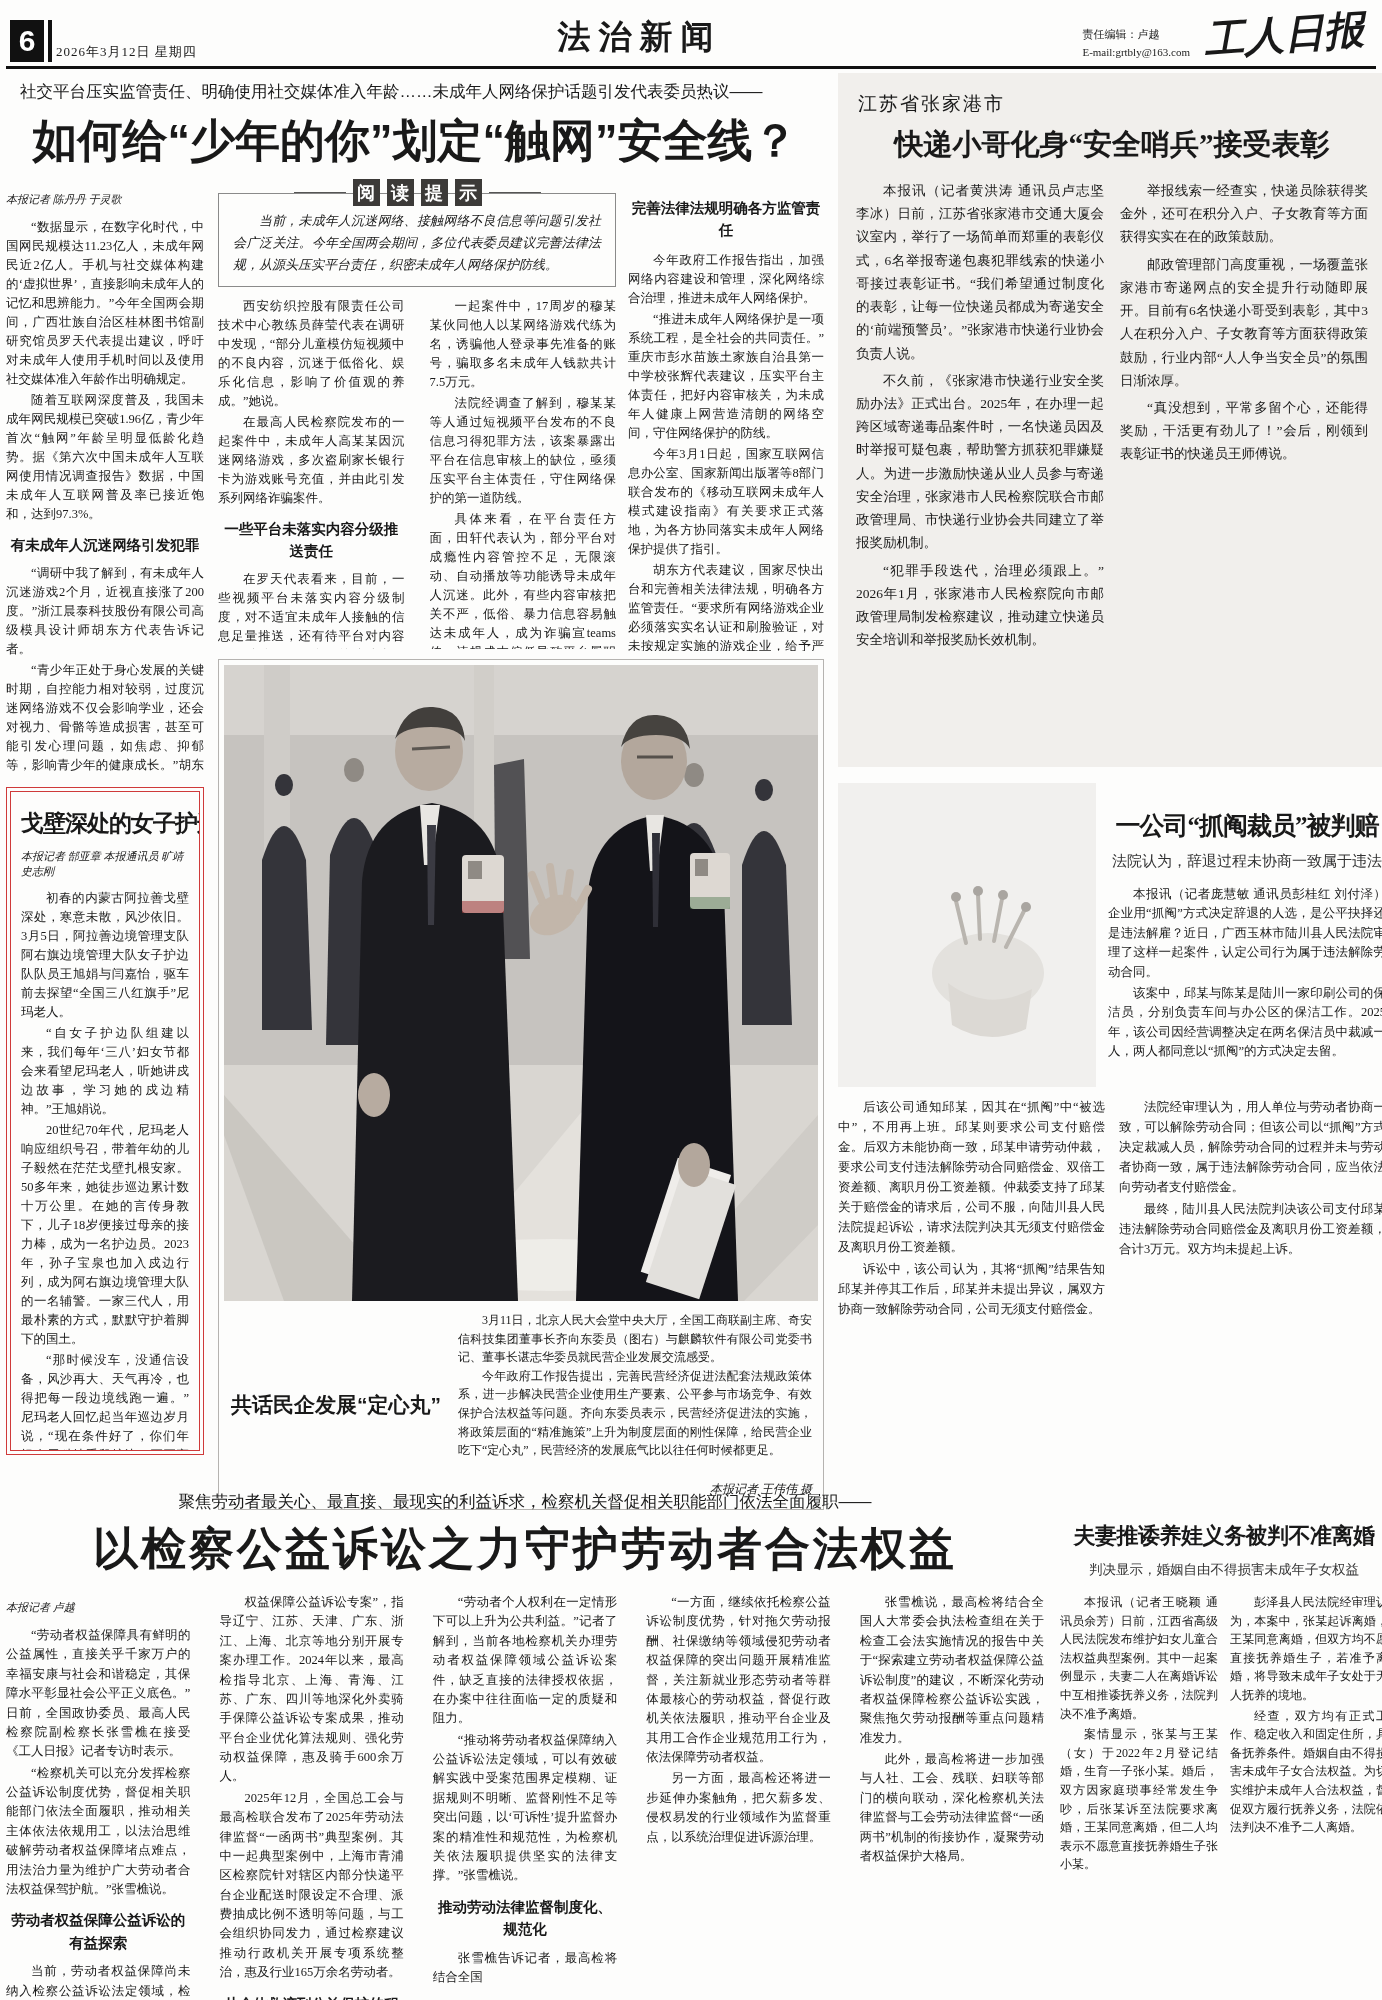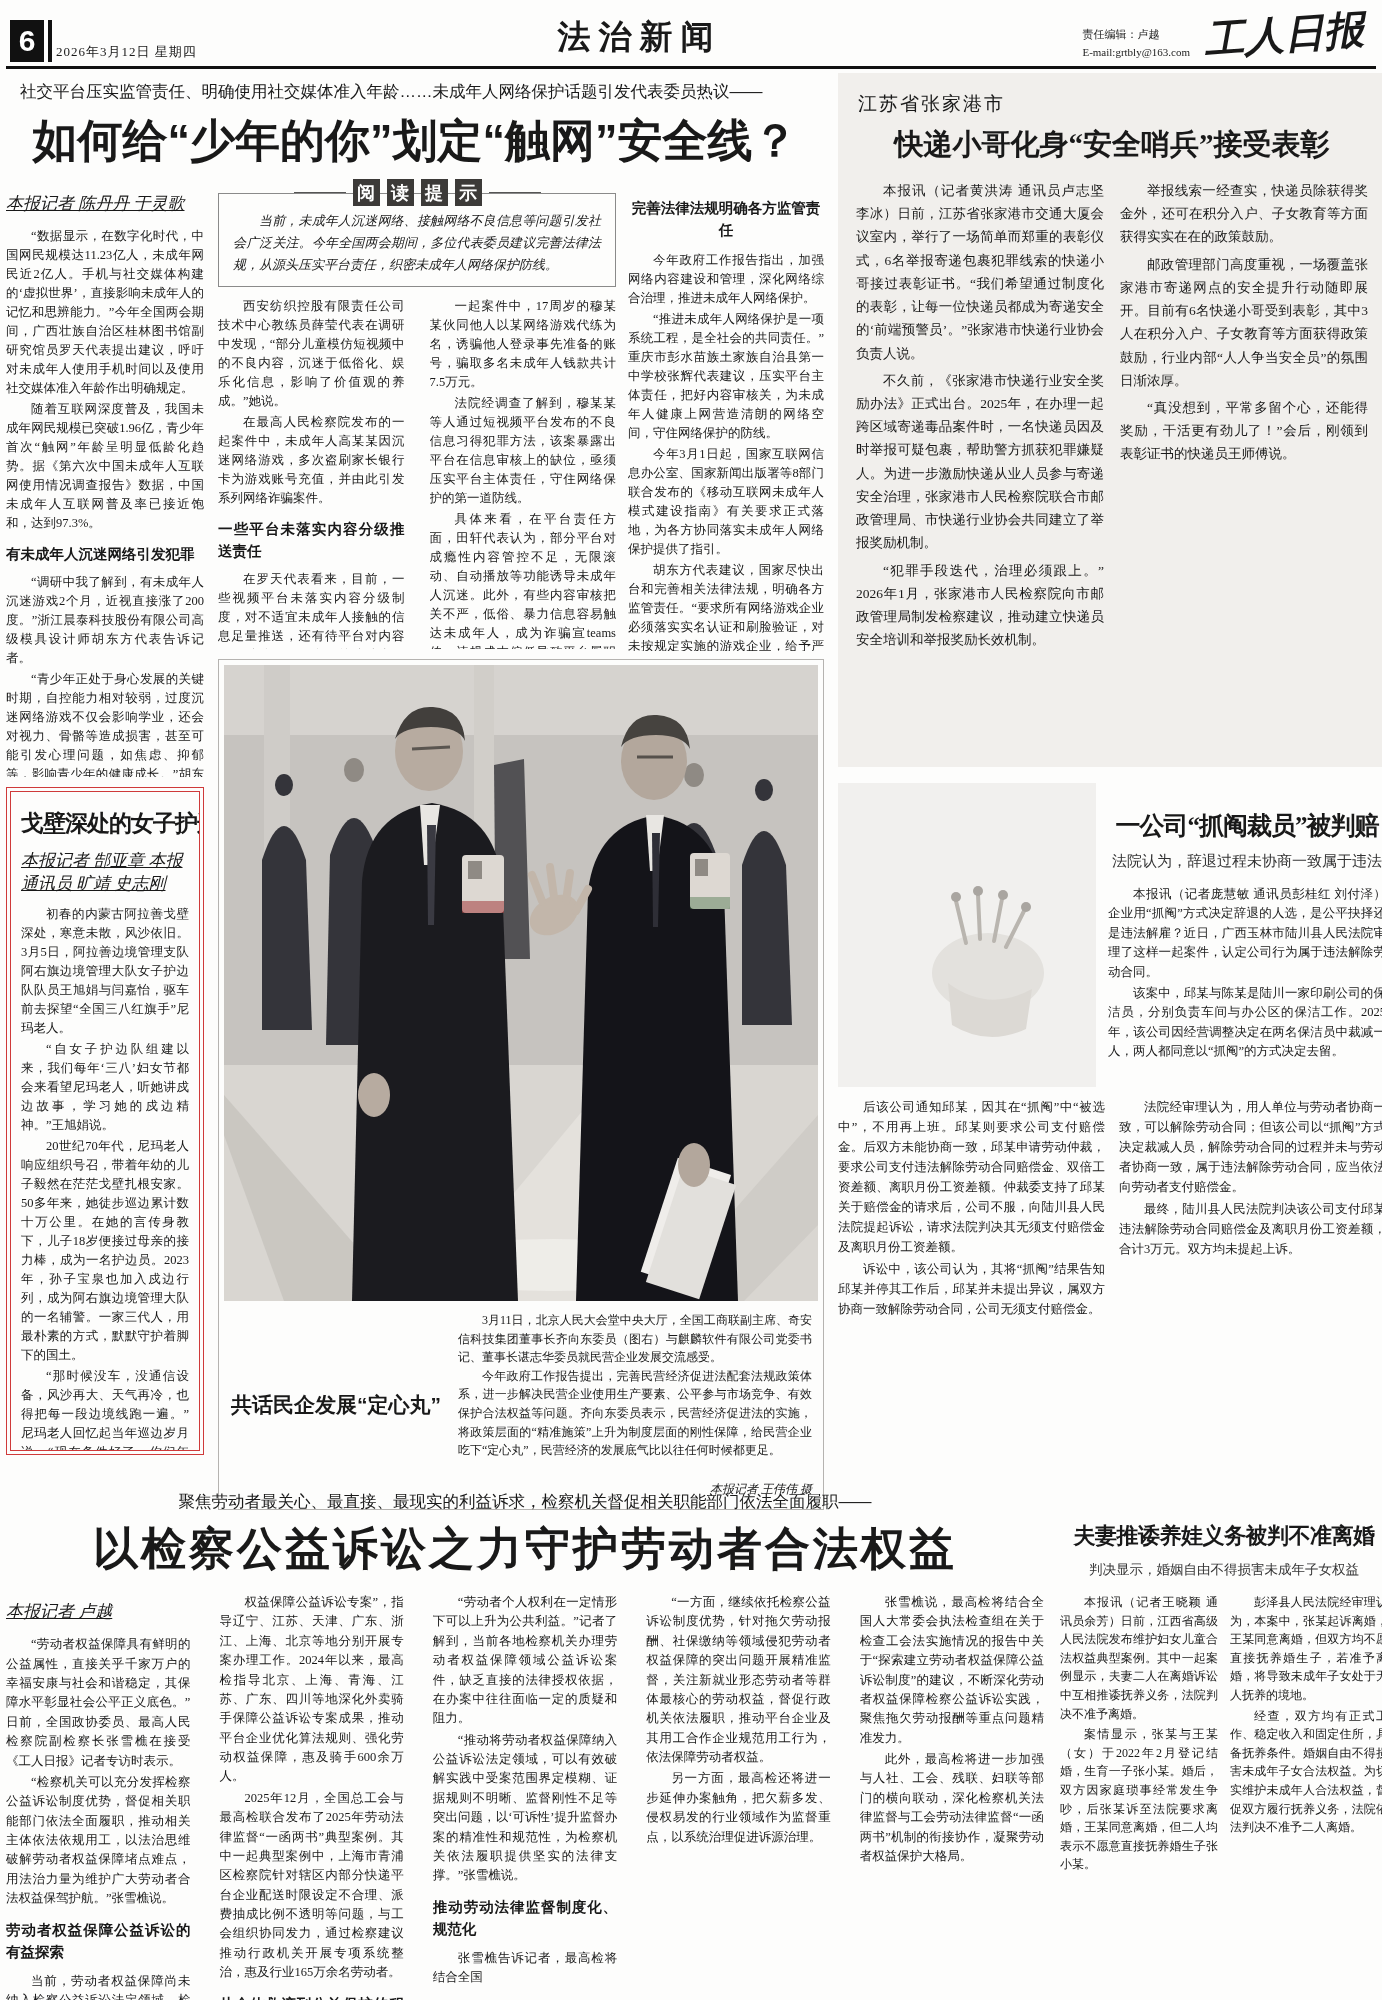--- a/index.html
+++ b/index.html
@@ -12,22 +12,22 @@
            font-weight:900;font-size:30px;display:flex;align-items:center;justify-content:center;border-right:4px solid #fff;box-shadow:4px 0 0 #111;}
   .dateline{font-size:13px;letter-spacing:1px;padding-bottom:1px;}
   .section-title{font-family:"Liberation Sans",sans-serif;font-weight:900;font-size:33px;letter-spacing:8px;padding-bottom:2px;}
   .hd-right{display:flex;align-items:flex-end;gap:14px;}
   .ed-info{font-size:11px;text-align:left;line-height:1.7;color:#222;}
   .masthead{font-family:"DejaVu Serif",serif;font-weight:bold;font-style:italic;font-size:40px;transform:rotate(-4deg);padding-right:8px;}
   .hrule{border-top:3px solid #111;margin:0 2px;}
   
   .bp{margin:0 0 2px 0;text-indent:2em;text-align:justify;}
   .col{font-size:12.5px;line-height:1.52;overflow:hidden;text-align:justify;}
-  .bsub{font-family:"Liberation Sans",sans-serif;font-weight:700;font-size:14.5px;margin:10px 0 8px 0;text-indent:0;}
-  .byline{font-style:italic;font-size:17px;margin:6px 0 10px 0;text-decoration:underline;}
+  .bsub{font-family:"Liberation Sans",sans-serif;font-weight:700;font-size:14.5px;text-align:center;margin:10px 0 8px 0;text-indent:0;}
+  .byline{font-style:italic;font-size:11px;margin:6px 0 10px 0;}
   
   .top-section{display:flex;height:1412px;padding:4px 2px 0 2px;box-sizing:border-box;}
   .left-zone{width:818px;flex:none;}
   .lead-kicker{font-family:"Liberation Sans",sans-serif;font-size:16.5px;padding:8px 0 2px 14px;}
   .lead-headline{font-family:"Liberation Sans",sans-serif;font-weight:900;font-size:45px;text-align:center;letter-spacing:0px;margin:6px 0 14px 0;white-space:nowrap;}
   .lead-row{display:flex;}
   .col1-stack{width:198px;flex:none;}
   .story-col1{height:592px;}
   .right-part{width:606px;flex:none;margin-left:14px;}
   .upper-row{display:flex;height:466px;}

